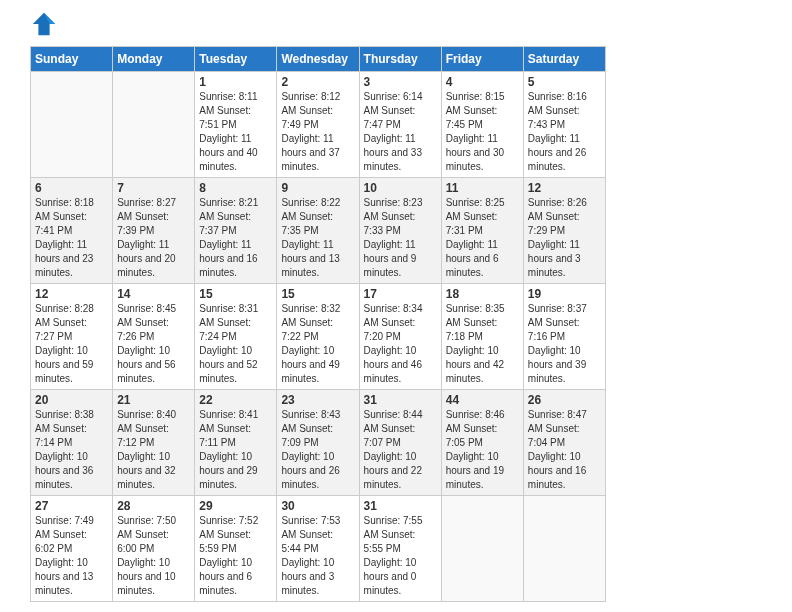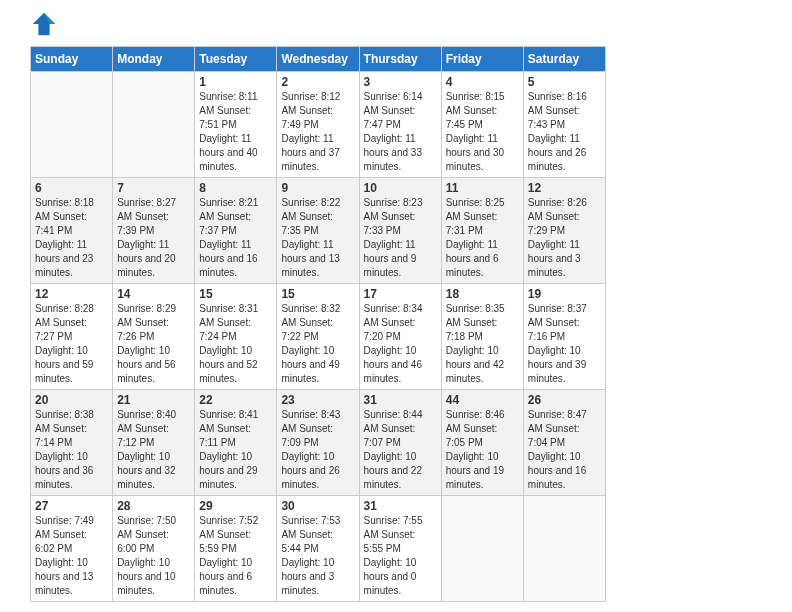--- a/index.html
+++ b/index.html
@@ -215,21 +215,21 @@
         </tr>
         <tr>
           <td>
             <span class="day-number">12</span>
             <div class="day-info">Sunrise: 8:28 AM
 Sunset: 7:27 PM
 Daylight: 10 hours and 59 minutes.</div>
           </td>
           <td>
             <span class="day-number">14</span>
-            <div class="day-info">Sunrise: 8:29 AM
+            <div class="day-info">Sunrise: 8:45 AM
 Sunset: 7:26 PM
 Daylight: 10 hours and 56 minutes.</div>
           </td>
           <td>
             <span class="day-number">15</span>
             <div class="day-info">Sunrise: 8:31 AM
 Sunset: 7:24 PM
 Daylight: 10 hours and 52 minutes.</div>
           </td>
           <td>

